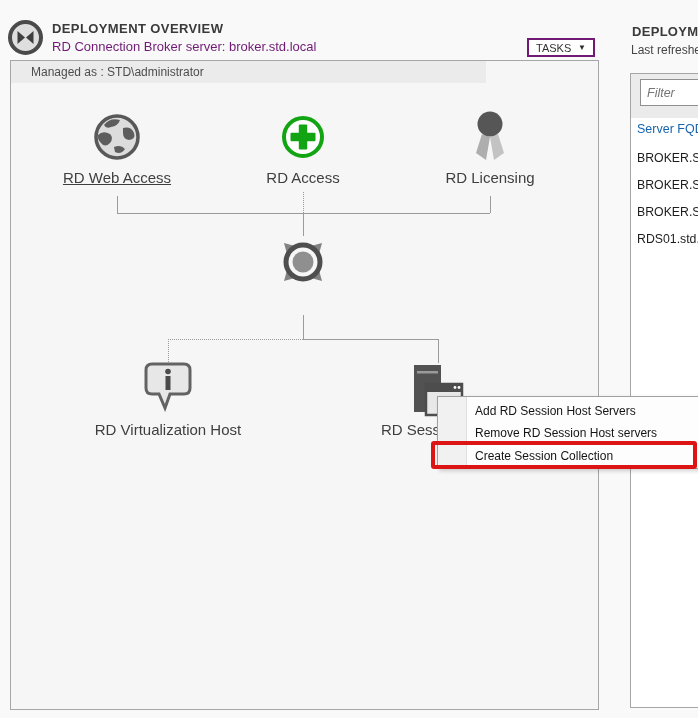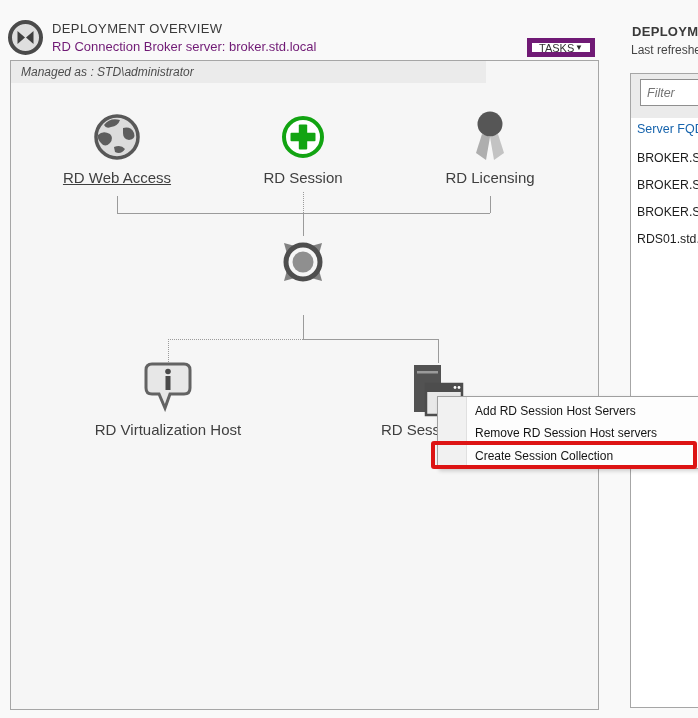--- a/index.html
+++ b/index.html
@@ -2,31 +2,31 @@
 <html><head>
 <meta charset="utf-8">
 <style>
   html,body{margin:0;padding:0;}
   body{font-family:"Liberation Sans","DejaVu Sans",sans-serif;}
   #screen{position:relative;width:698px;height:718px;background:#f9f9f9;overflow:hidden;}
   .abs{position:absolute;}
   .nowrap{white-space:nowrap;}
 
   
-  .hdr-title{left:52px;top:21px;font-size:13px;font-weight:normal;letter-spacing:.4px;color:#3a3a3a;}
+  .hdr-title{left:52px;top:21px;font-size:13px;font-weight:bold;letter-spacing:.4px;color:#3a3a3a;}
   .hdr-sub{left:52px;top:39px;font-size:13px;color:#701a75;}
-  .tasks-btn{left:527px;top:38px;width:68px;height:19px;background:#ffffff;border:5px solid #701a75;
+  .tasks-btn{left:527px;top:38px;width:68px;height:19px;background:#ffffff;border:2px solid #701a75;
              display:flex;align-items:center;justify-content:space-between;padding:0 7px;box-sizing:border-box;
              font-size:11px;color:#333;cursor:default;}
   .tasks-caret{font-size:8px;color:#2b2b2b;line-height:1;}
 
   
   .main-panel{left:10px;top:60px;width:589px;height:650px;background:#f6f6f6;border:1px solid #a6a6a6;box-sizing:border-box;}
   .managed-bar{left:11px;top:61px;width:475px;height:22px;background:#ebebeb;display:flex;align-items:center;
-               padding-left:10px;box-sizing:border-box;font-size:12px;color:#4d4d4d;font-style:italic;}
+               padding-left:20px;box-sizing:border-box;font-size:12px;color:#4d4d4d;}
 
   
   .node-label{width:220px;text-align:center;font-size:15px;color:#3f3f3f;}
 
   
   .v-solid{border-left:1px solid #9b9b9b;width:0;}
   .v-dot{border-left:1px dotted #9b9b9b;width:0;}
   .h-solid{border-top:1px solid #9b9b9b;height:0;}
   .h-dot{border-top:1px dotted #9b9b9b;height:0;}
 
@@ -94,21 +94,21 @@
   </div>
   <div class="abs node-label nowrap" style="left:7px;top:169px;text-decoration:underline;">RD Web Access</div>
 
   <div class="abs" style="left:281px;top:115px;">
     <svg width="44" height="44" viewBox="0 0 44 44">
       <circle cx="22" cy="22" r="19" fill="#ffffff" stroke="#12a412" stroke-width="4"></circle>
       <rect x="9.5" y="17.8" width="25" height="8.4" rx="1" fill="#12a412"></rect>
       <rect x="17.8" y="9.5" width="8.4" height="25" rx="1" fill="#12a412"></rect>
     </svg>
   </div>
-  <div class="abs node-label nowrap" style="left:193px;top:169px;">RD Session</div>
+  <div class="abs node-label nowrap" style="left:193px;top:169px;">RD Access</div>
 
   <div class="abs" style="left:467px;top:110px;">
     <svg width="46" height="54" viewBox="0 0 46 54">
       <polygon points="15,24 23,27 19,50 9,43" fill="#aeaeae"></polygon>
       <polygon points="31,24 23,27 27,50 37,43" fill="#c3c3c3"></polygon>
       <circle cx="23" cy="14" r="12.5" fill="#565656"></circle>
     </svg>
   </div>
   <div class="abs node-label nowrap" style="left:380px;top:169px;">RD Licensing</div>
 

